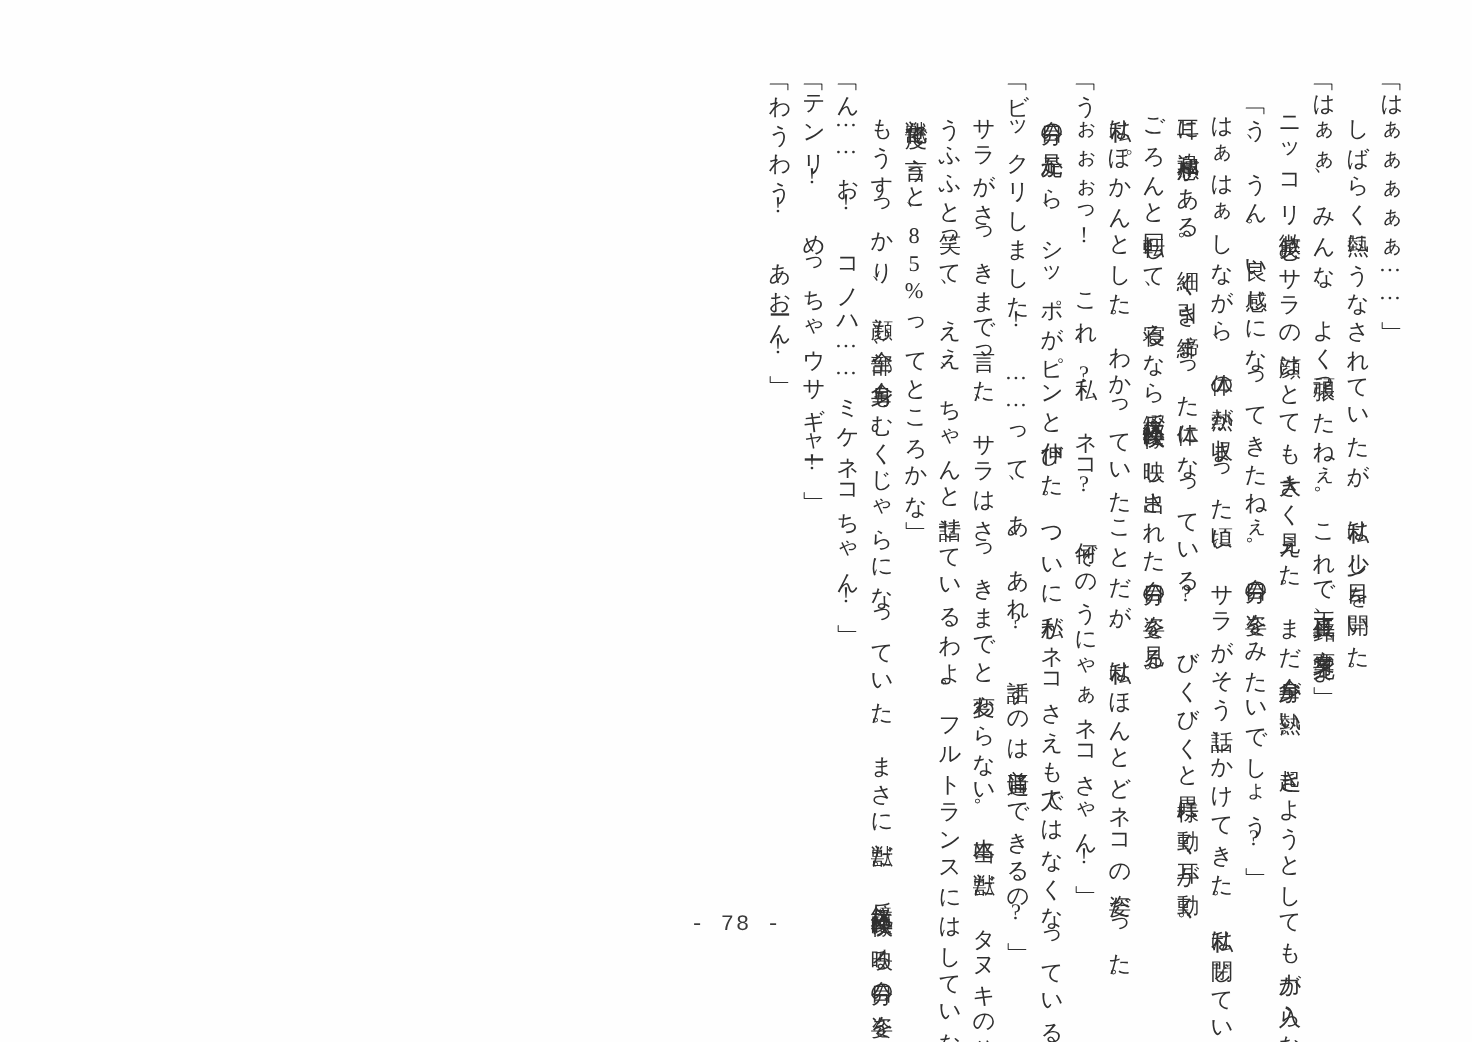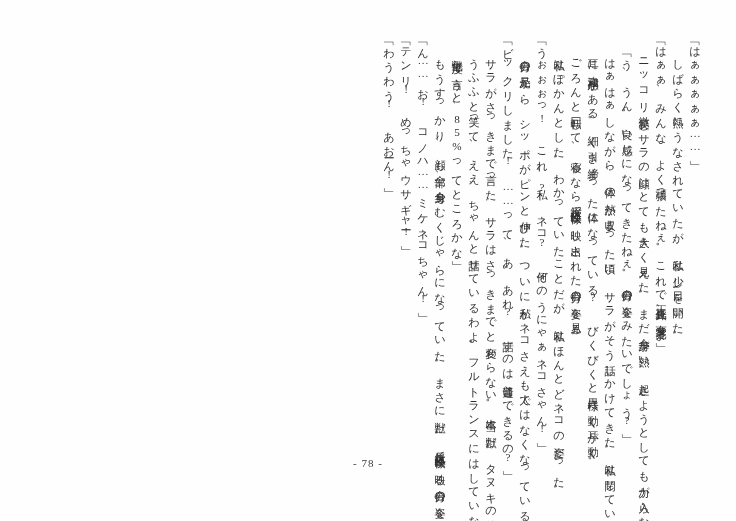--- a/index.html
+++ b/index.html
@@ -51,21 +51,21 @@
   .vline.indent {
     padding-top: 12px;
     box-sizing: border-box;
   }
   .page-number {
     position: absolute;
     bottom: 52px;
     left: 0;
     right: 0;
     text-align: center;
-    font-family: Liberation Serif, serif;
+    font-family: Liberation Mono, monospace;
     font-size: 11px;
     letter-spacing: 1px;
     color: #3a3a3a;
   }
 </style>
 </head>
 <body>
 
 <div class="page">
   <div class="text-block">

